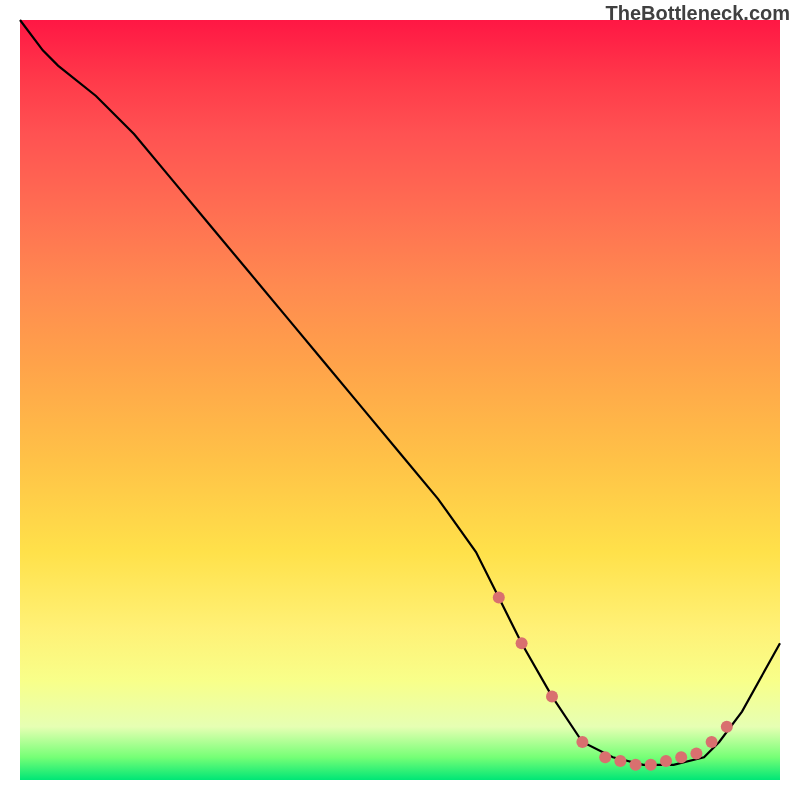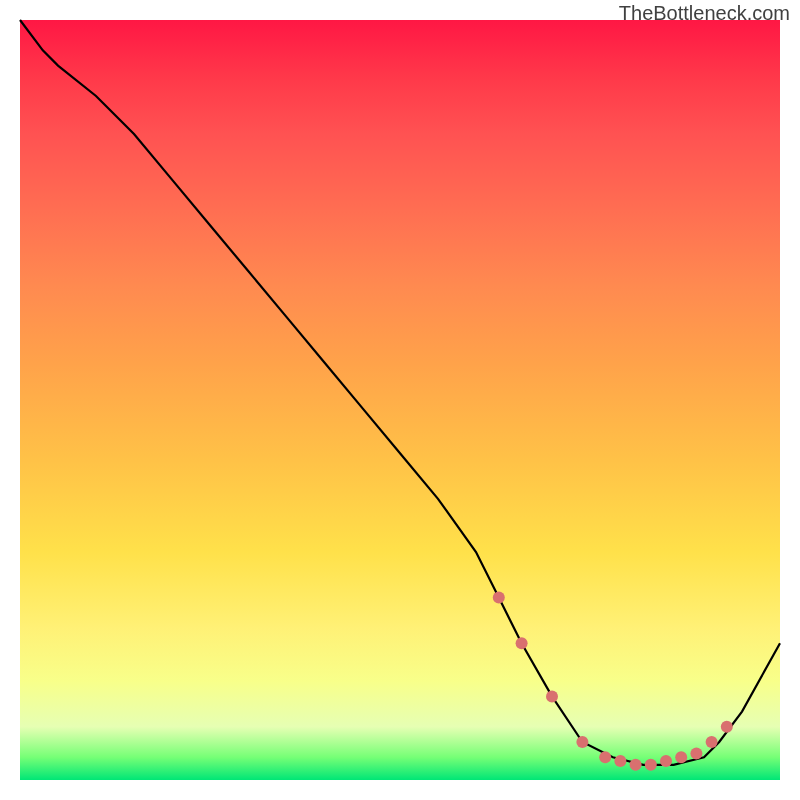--- a/index.html
+++ b/index.html
@@ -30,21 +30,21 @@
       #76ff76 97%,
       #00e676 100%
     );
   }
   .attribution {
     position: absolute;
     top: 2px;
     right: 10px;
     font-family: Arial, Helvetica, sans-serif;
     font-size: 20px;
-    font-weight: normal;
+    font-weight: bold;
     color: #404040;
     z-index: 10;
   }
   svg.curve {
     position: absolute;
     left: 0;
     top: 0;
     width: 760px;
     height: 760px;
     overflow: visible;

